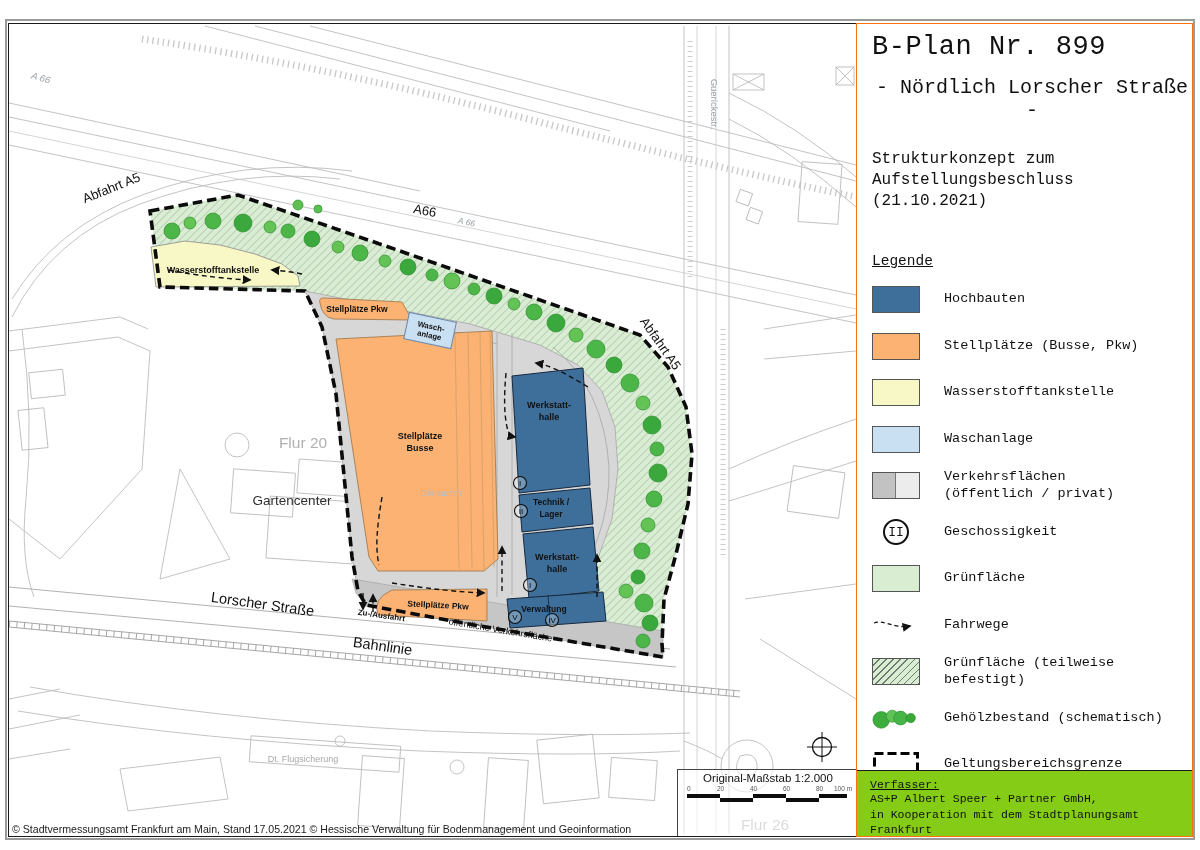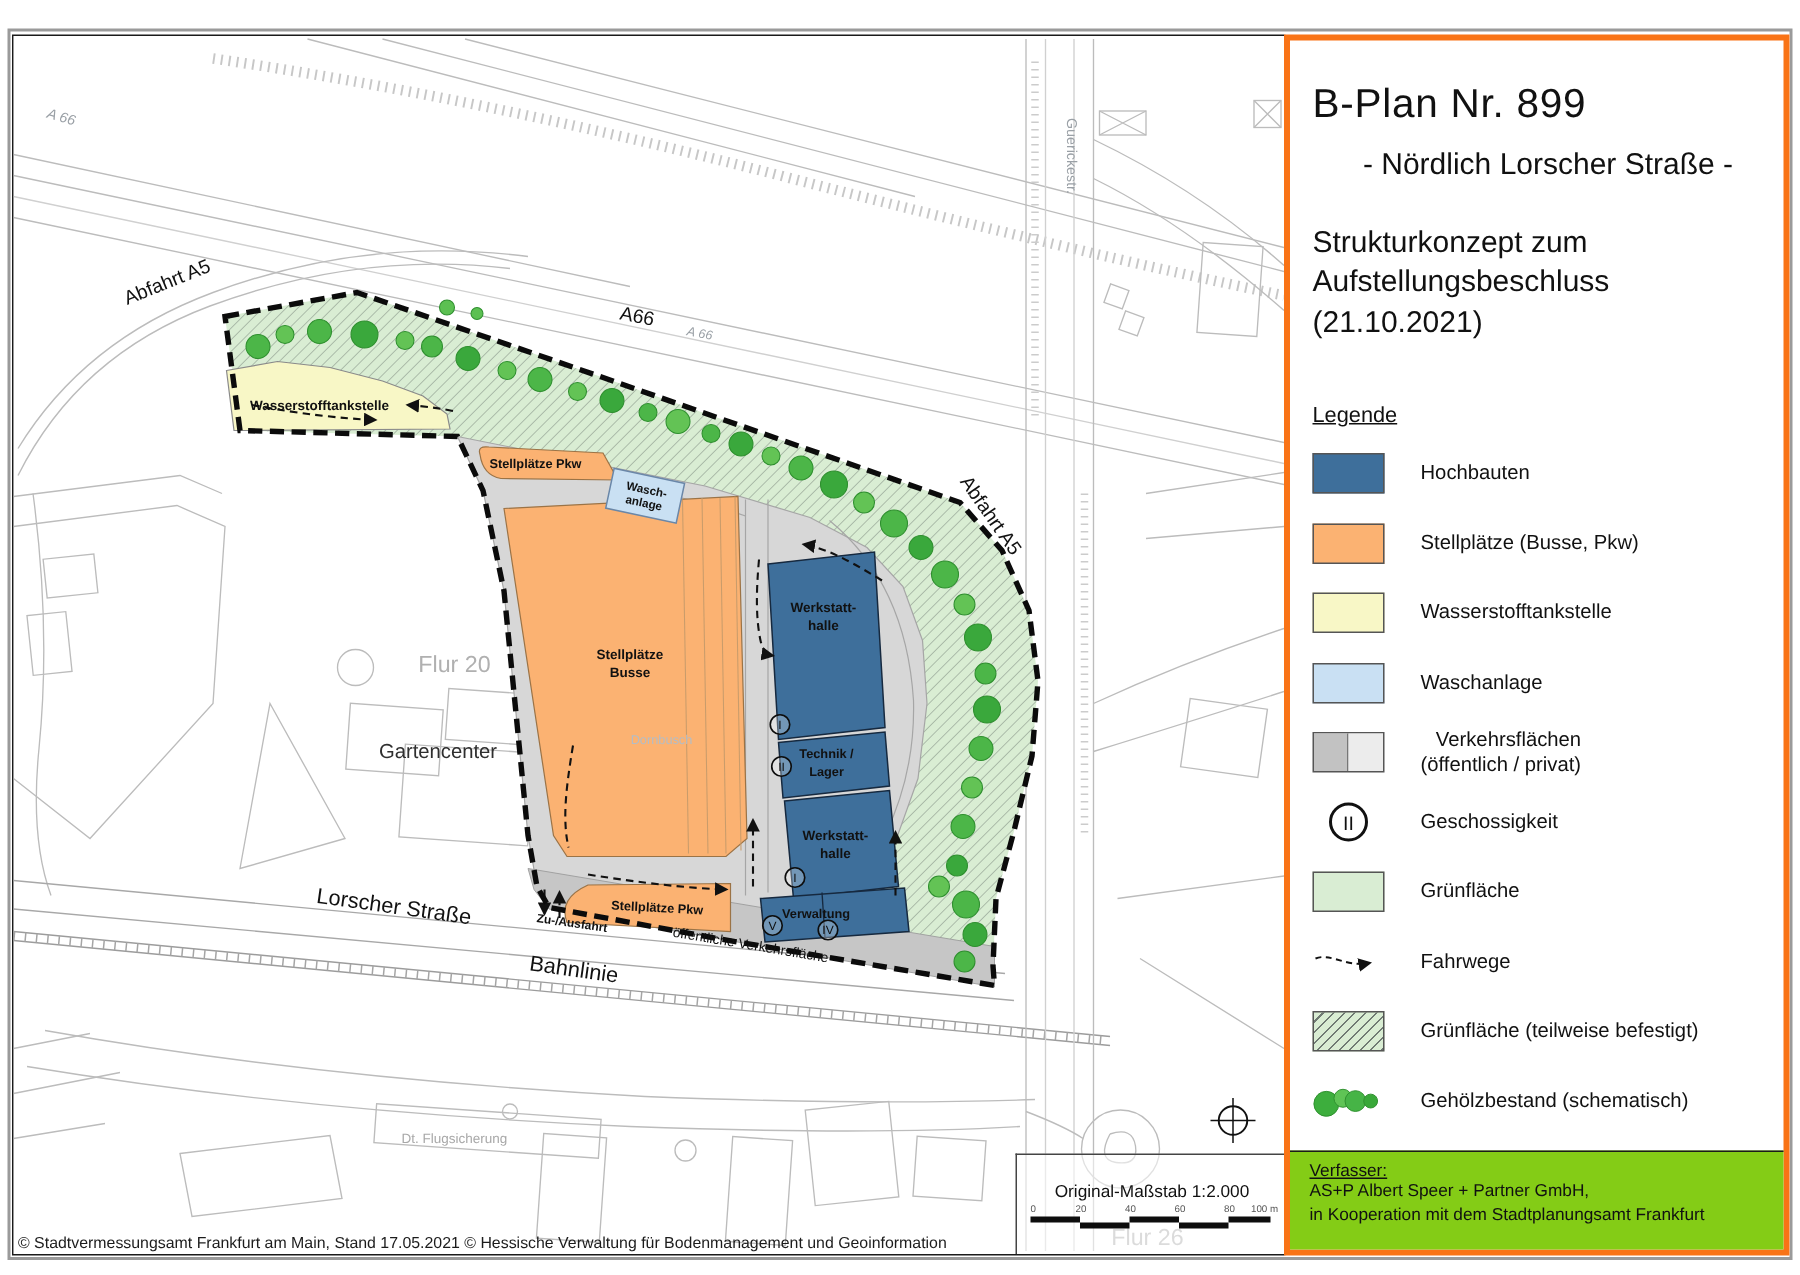--- a/index.html
+++ b/index.html
@@ -2,46 +2,46 @@
 <html><head>
 <meta charset="utf-8">
 <style>
   * { box-sizing: border-box; margin: 0; padding: 0; }
   body { font-family: "Liberation Sans", sans-serif; background: #fff; }
   .sheet { position: relative; width: 1200px; height: 850px; background: #fff; overflow: hidden; }
   .frame { position: absolute; left: 5px; top: 19px; width: 1190px; height: 821px; border: 2px solid #9a9a9a; }
   .map-area { position: absolute; left: 8px; top: 23px; width: 849px; height: 814px; border: 1px solid #1a1a1a; background: #fff; overflow: hidden; }
   .map-area svg.mapsvg { display: block; }
   svg text { font-family: "Liberation Sans", sans-serif; }
-  .right-panel { position: absolute; left: 856px; top: 23px; width: 337px; height: 814px; border: 4px solid #f97316; background: #fff; padding: 27px 0 0 15px; }
+  .right-panel { position: absolute; left: 856px; top: 23px; width: 337px; height: 814px; border: 1px solid #f97316; background: #fff; padding: 8px 0 0 15px; font-family: Liberation Mono, monospace; }
   .bp-title { font-size: 27px; color: #111; letter-spacing: .5px; }
   .bp-subtitle { font-size: 20px; color: #111; margin-top: 14px; text-align: center; }
-  .bp-concept { font-size: 20px; color: #111; margin-top: 27px; line-height: 1.32; white-space: pre-line; }
+  .bp-concept { font-size: 16px; color: #111; margin-top: 27px; line-height: 1.32; white-space: pre-line; }
   .legend-heading { font-size: 14.5px; color: #111; margin-top: 41px; text-decoration: underline; }
   .legend { margin-top: 17px; }
   .lg-row { display: flex; align-items: center; margin-bottom: 19.5px; height: 27px; }
   .lg-swatch { width: 48px; height: 27px; flex: 0 0 48px; margin-right: 24px; border: 1px solid #555; }
   .lg-swatch.nob { border: none; display: flex; align-items: center; justify-content: center; }
   .sw-hochbauten { background: #3E6F9B; }
   .sw-stellplaetze { background: #FBB272; }
   .sw-wasserstoff { background: #F8F7C6; }
   .sw-waschanlage { background: #C9E0F3; }
   .sw-verkehr { display: flex; padding: 0; }
   .sw-verkehr .half1 { width: 50%; height: 100%; background: #C2C2C2; border-right: 1px solid #777; }
   .sw-verkehr .half2 { width: 50%; height: 100%; background: #ECECEC; }
   .sw-gruen { background: #D9EDD3; }
   .sw-gruen-hatch { background-color: #D9EDD3;
       background-image: repeating-linear-gradient(135deg, transparent 0 4px, #6f7a73 4px 5px); }
   .geschoss-circle { width: 26px; height: 26px; border: 2px solid #111; border-radius: 50%;
       display: flex; align-items: center; justify-content: center; font-size: 13px; color: #111; }
-  .lg-label { font-size: 13.5px; color: #111; line-height: 1.25; text-align: right; }
+  .lg-label { font-size: 13.5px; color: #111; line-height: 1.25; }
   .verfasser { position: absolute; left: 0; bottom: 0; width: 100%; height: 66px; border-top: 1px solid #1a1a1a; padding: 7px 10px 0 13px; background: #84cc16; }
   .verfasser .vf-head { font-size: 11.5px; text-decoration: underline; color: #111; }
   .verfasser .vf-line { font-size: 11.5px; color: #111; line-height: 1.35; }
-  .scale-box { position: absolute; right: 0; bottom: 0; width: 179px; height: 67px; border-left: 1px solid #444; border-top: 1px solid #444; background: rgba(255,255,255,.55); padding: 19px 4px 0 6px; }
+  .scale-box { position: absolute; right: 0; bottom: 0; width: 179px; height: 67px; border-left: 1px solid #444; border-top: 1px solid #444; background: rgba(255,255,255,.55); padding: 2px 4px 0 6px; }
   .scale-label { font-size: 11.5px; color: #111; text-align: center; }
   .copyright { position: absolute; left: 3px; bottom: 1px; font-size: 10.6px; color: #1c1c1c; white-space: nowrap; }
 </style>
 </head>
 <body>
 
 <div class="sheet">
   <div class="frame"></div>
 
   <div class="map-area">

